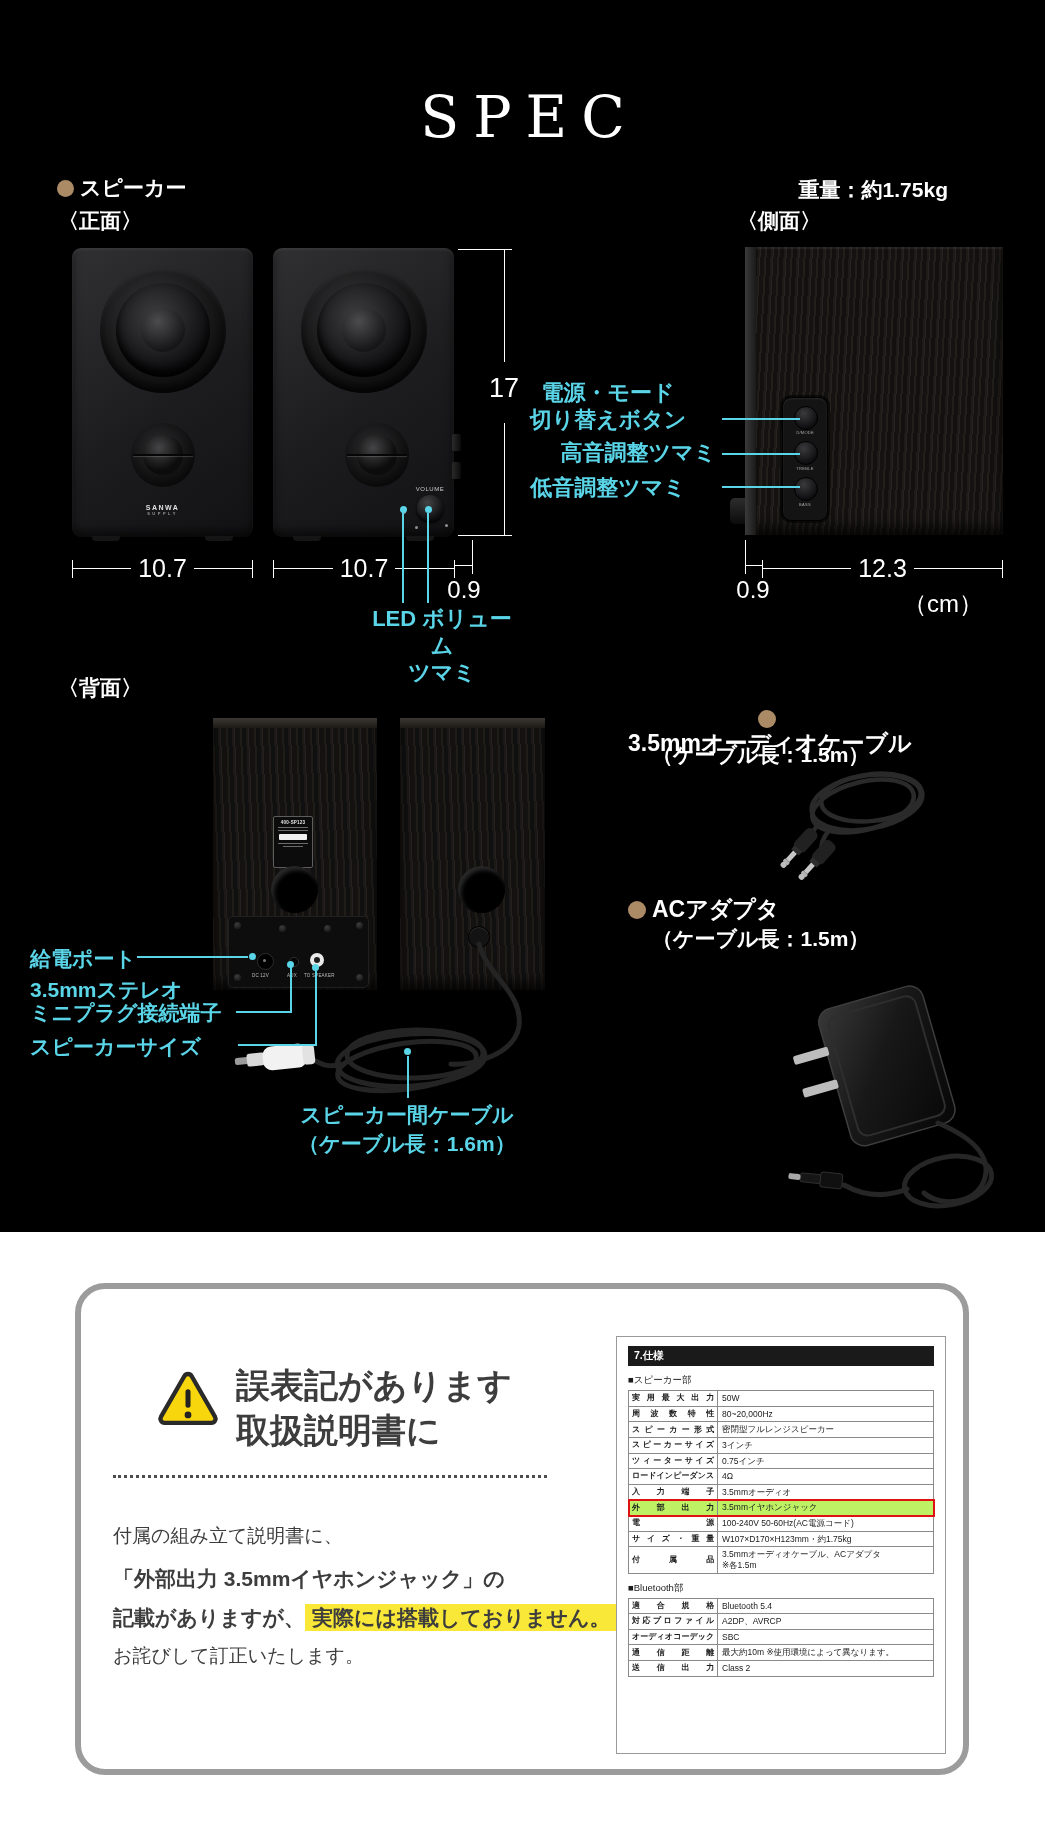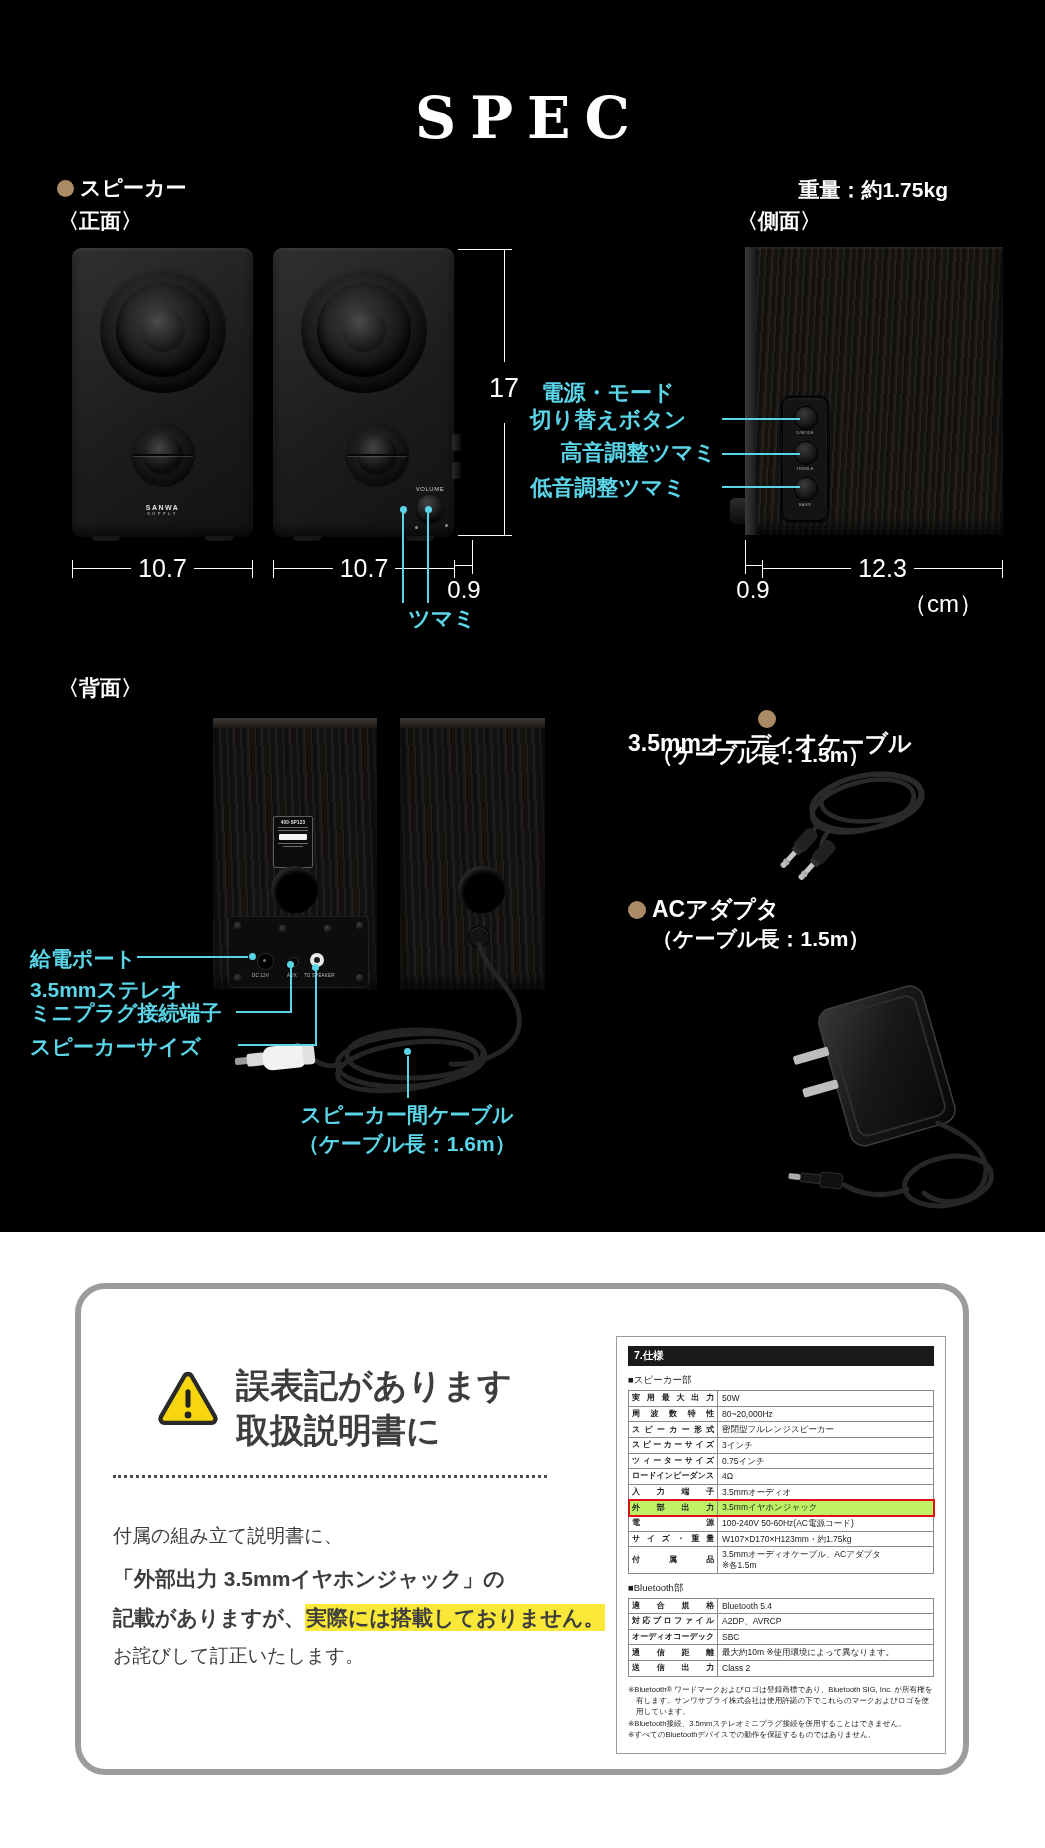--- a/index.html
+++ b/index.html
@@ -4,21 +4,21 @@
 <style>
   html,body{margin:0;padding:0;background:#e8e8e8;}
   #stage{position:relative;width:1045px;height:1848px;background:#fff;overflow:hidden;
          font-family:"Liberation Sans","DejaVu Sans",sans-serif;}
   .abs{position:absolute;}
   i{font-style:normal;}
 
   
   .black{position:absolute;left:0;top:0;width:1045px;height:1232px;background:#000;}
   .spec-title{position:absolute;left:0;right:0;top:84px;text-align:center;color:#fff;
-              font-family:"DejaVu Serif","Liberation Serif",serif;font-size:57px;font-weight:700;
+              font-family:"DejaVu Serif","Liberation Serif",serif;font-size:57px;font-weight:400;
               letter-spacing:14px;text-indent:14px;}
   .bullet-row{position:absolute;color:#fff;font-size:21px;font-weight:700;display:flex;align-items:center;}
   .bullet{display:inline-block;width:17px;height:17px;border-radius:50%;background:#ab8a66;margin-right:6px;flex:0 0 auto;}
   .bullet.sm{width:18px;height:18px;}
   .bracket-head{position:absolute;color:#fff;font-size:21px;font-weight:700;}
   .weight{position:absolute;right:97px;top:176px;color:#fff;font-size:21px;font-weight:700;}
 
   
   .hline{position:absolute;height:1px;background:#fff;}
   .vline{position:absolute;width:1px;background:#fff;}
@@ -107,21 +107,21 @@
   
   .white-base{position:absolute;left:0;top:1232px;width:1045px;height:616px;background:#fff;}
   .card{position:absolute;left:75px;top:1283px;width:894px;height:492px;box-sizing:border-box;
     background:#fff;border:6px solid #9c9c9c;border-radius:30px;}
   .warn-head{position:absolute;left:155px;top:74px;color:#3d3d3d;font-size:34px;font-weight:700;line-height:45px;}
   .dotted{position:absolute;left:32px;top:186px;width:434px;border-top:3px dotted #4c4c4c;}
   .para{position:absolute;left:32px;top:234px;color:#3d3d3d;}
   .para .n1{font-size:19px;margin-bottom:16px;}
   .para .b1{font-size:21px;font-weight:700;margin-bottom:11px;}
   .para .b2{font-size:21px;font-weight:700;margin-bottom:11px;}
-  .para .hl{background:#f9e837;padding:2px 1px;}
+  .para .hl{background:#f9e837;padding:2px 7px;}
   .para .n2{font-size:19px;}
 
   
   .specsheet{position:absolute;left:535px;top:47px;width:330px;height:418px;box-sizing:border-box;
     background:#fff;border:1px solid #9a9a9a;padding:9px 11px;color:#1a1a1a;}
   .ss-titlebar{background:#1a1a1a;color:#fff;font-size:10.5px;font-weight:700;padding:3px 6px;}
   .ss-section{font-size:9.5px;font-weight:400;margin:8px 0 3px;}
   table.spec{width:100%;border-collapse:collapse;}
   table.spec td{border:1px solid #8a8a8a;font-size:8.5px;padding:2px 4px;line-height:1.25;}
   table.spec td.lbl{width:82px;font-weight:700;text-align:justify;text-align-last:justify;
@@ -208,20 +208,21 @@
 
   <i class="vline" style="left:472px;top:540px;height:34px;"></i>
   <i class="hline" style="left:455px;top:565px;width:18px;"></i>
   <span class="dimnum" style="left:435px;top:578px;width:58px;font-size:24px;">0.9</span>
 
   <i class="cline" style="left:402px;top:513px;width:2px;height:90px;"></i>
   <i class="cline" style="left:427px;top:513px;width:2px;height:90px;"></i>
   <span class="cdot" style="left:400px;top:506px;"></span>
   <span class="cdot" style="left:425px;top:506px;"></span>
   <div class="clabel" style="left:366px;top:605px;width:152px;text-align:center;">
+    <div>LED ボリューム</div>
     <div>ツマミ</div>
   </div>
 
   <div class="side-spk">
     <div class="ctrl">
       <div class="cp-knob" style="top:8px;"></div>
       <div class="cp-txt" style="top:32px;">⏻/MODE</div>
       <div class="cp-knob" style="top:43px;"></div>
       <div class="cp-txt" style="top:68px;">TREBLE</div>
       <div class="cp-knob" style="top:79px;"></div>
@@ -472,20 +473,15 @@
             <tr>
               <td class="lbl">通信距離</td>
               <td class="val">最大約10m ※使用環境によって異なります。</td>
             </tr>
             <tr>
               <td class="lbl">送信出力</td>
               <td class="val">Class 2</td>
             </tr>
           </tbody>
       </table>
-      <div class="fnotes">
-          <div class="fnote">※Bluetooth® ワードマークおよびロゴは登録商標であり、Bluetooth SIG, Inc. が所有権を有します。サンワサプライ株式会社は使用許諾の下でこれらのマークおよびロゴを使用しています。</div>
-          <div class="fnote">※Bluetooth接続、3.5mmステレオミニプラグ接続を併用することはできません。</div>
-          <div class="fnote">※すべてのBluetoothデバイスでの動作を保証するものではありません。</div>
-        </div>
     </div>
   </div>
 </div>
 
 </body></html>

